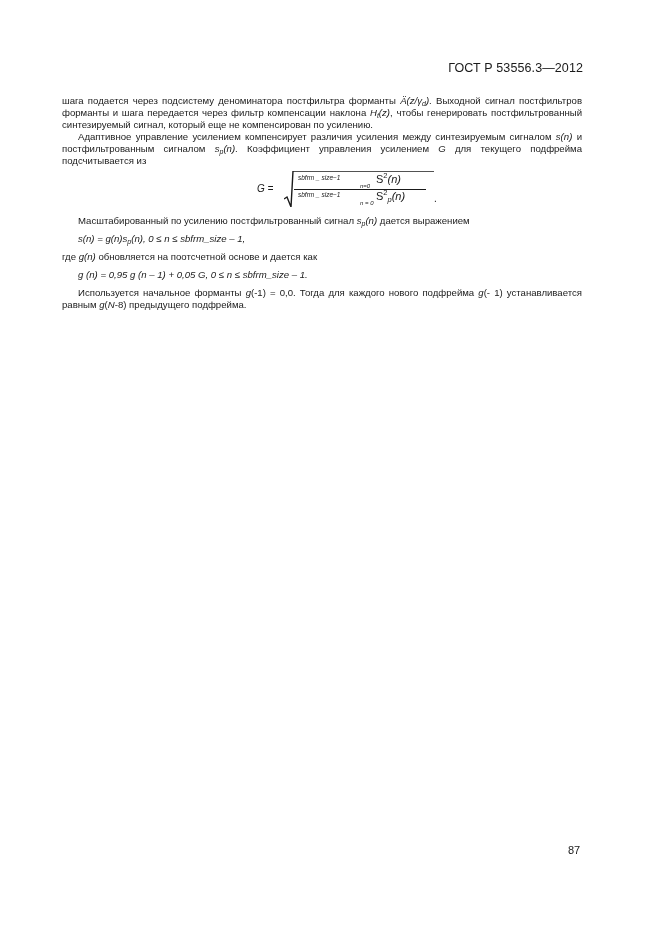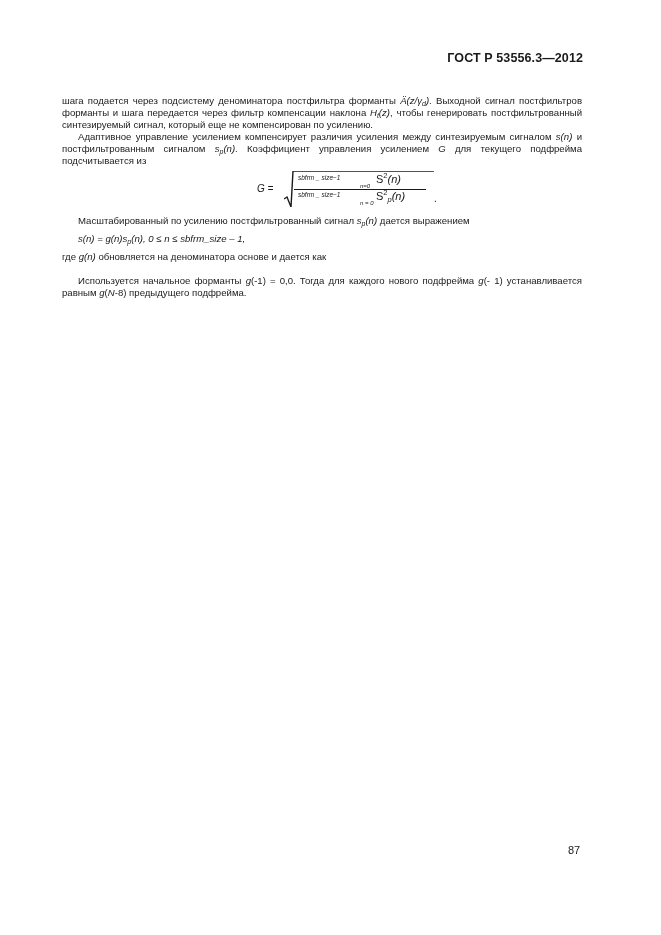--- a/index.html
+++ b/index.html
@@ -1,18 +1,18 @@
 <!DOCTYPE html>
 <html><head>
 <meta charset="utf-8">
 <style>
   html, body { margin: 0; padding: 0; background: #ffffff; }
   body { width: 661px; height: 935px; position: relative; overflow: hidden;
          font-family: "Liberation Sans", sans-serif; color: #1a1a1a; }
-  .header { position: absolute; top: 51px; right: 78px; font-weight: bold; font-size: 12.5px; letter-spacing: 0.1px; }
+  .header { position: absolute; top: 61px; right: 78px; font-weight: normal; font-size: 12.5px; letter-spacing: 0.1px; }
   .page { position: absolute; left: 62px; top: 95px; width: 520px; font-size: 9.6px; line-height: 12px; }
   .p { margin: 0; text-align: justify; }
   .indent { text-indent: 16px; }
   .eq { margin: 0; padding-left: 16px; }
   .i { font-style: italic; }
   sub { font-size: 7px; vertical-align: -2px; line-height: 0; }
   sup { font-size: 7px; line-height: 0; }
   .formula { position: relative; height: 42px; margin: 2px 0 4px 0; }
   .G { position: absolute; left: 195px; top: 14px; font-size: 10px; }
   .root { position: absolute; left: 222px; top: 2px; width: 150px; height: 36px; }
@@ -57,19 +57,20 @@
         <span class="term"><span>S</span><sup>2</sup><sub class="i">p</sub><span class="i">(n)</span></span>
       </div>
       <span class="comma">.</span>
     </div>
   </div>
 
   <p class="p indent"><span>Масштабированный по усилению постфильтрованный сигнал </span><span class="i">s</span><sub class="i">p</sub><span class="i">(n)</span><span> дается выражением</span></p>
   <div class="gap6"></div>
   <p class="eq i"><span>s(n) = g(n)s</span><sub>p</sub><span>(n),   0 ≤ n ≤ sbfrm_size – 1,</span></p>
   <div class="gap6"></div>
-  <p class="p"><span>где </span><span class="i">g(n)</span><span> обновляется на деноминатора основе и дается как</span></p>
+  <p class="p"><span>где </span><span class="i">g(n)</span><span> обновляется на поотсчетной основе и дается как</span></p>
   <div class="gap6"></div>
+  <p class="eq i">g (n) = 0,95 g (n – 1) + 0,05 G,     0 ≤ n ≤ sbfrm_size – 1.</p>
   <div class="gap6"></div>
   <p class="p indent"><span>Используется начальное форманты </span><span class="i">g</span><span>(-1) = 0,0. Тогда для каждого нового подфрейма </span><span class="i">g</span><span>(- 1) устанавливается равным </span><span class="i">g</span><span>(</span><span class="i">N</span><span>-8) предыдущего подфрейма.</span></p>
 </div>
 
 <div class="pagenum">87</div>
 
 </body></html>

